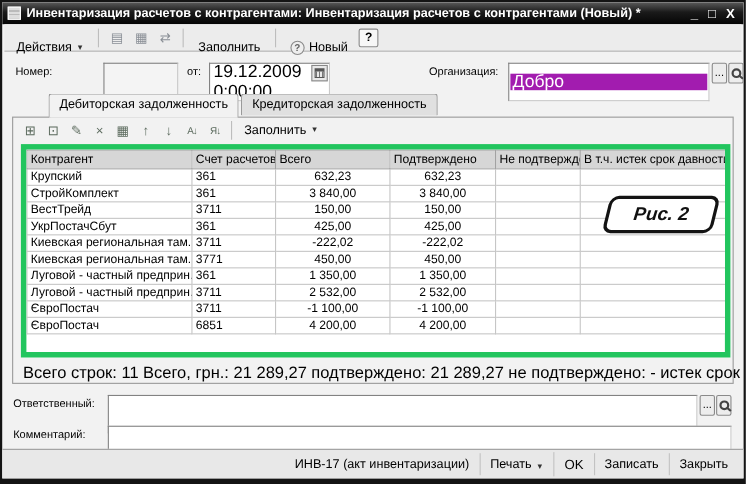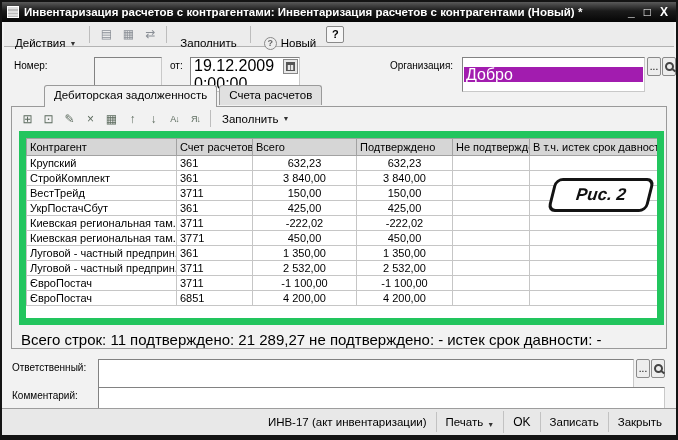--- a/index.html
+++ b/index.html
@@ -57,21 +57,21 @@
   
   .panel { position:absolute; left:9px; right:9px; top:104px; height:243px;
     border:1px solid #9a9a9a; background:#f2f2f2; z-index:2; }
   .tbl-toolbar { position:absolute; left:6px; top:3px; display:flex; align-items:center; gap:2px; font-size:11.5px; }
   .tbl-icon { width:19px; height:17px; display:flex; align-items:center; justify-content:center;
     color:#5c6b5e; font-size:12px; border:1px solid transparent; white-space:nowrap; }
   .tbl-icon.two { font-size:9px; letter-spacing:-1px; }
   .fill-btn { display:flex; align-items:center; gap:4px; padding:1px 6px; }
 
   .tbl-wrap { position:absolute; left:7px; top:24px; width:645px; height:194px;
-    border:7px solid #22c55e; background:#fff; overflow:hidden; }
+    border:5px solid #22c55e; background:#fff; overflow:hidden; }
   table { border-collapse:collapse; table-layout:fixed; width:645px; font-size:11px; }
   th { background:#d6d6d6; border:1px solid #a2a2a2; font-weight:normal; text-align:left;
     height:17px; padding:0 3px; white-space:nowrap; overflow:hidden; }
   td { border:1px solid #c6c6c6; height:15px; padding:0 3px; background:#fff;
     white-space:nowrap; overflow:hidden; }
   td.num { text-align:center; }
   .c0{width:150px}.c1{width:76px}.c2{width:104px}.c3{width:96px}.c4{width:77px}.c5{width:142px}
 
   .summary { position:absolute; left:9px; top:224px; font-size:15px; display:flex; gap:4px; white-space:nowrap; }
 
@@ -138,21 +138,21 @@
   <div class="input" style="left:460px; top:55px; width:183px; padding:0 1px;">
     <span class="sel-fill">Добро</span>
   </div>
   <div class="mini-btn" style="left:645px; top:55px; width:14px;">...</div>
   <div class="mini-btn" style="left:660px; top:55px; width:14px;">
     <span class="lens"></span>
   </div>
 
   <div class="tabs" id="tabs">
       <div class="tab active">Дебиторская задолженность</div>
-      <div class="tab">Счета расчетов</div>
+      <div class="tab">Кредиторская задолженность</div>
     </div>
 
   <div class="panel">
     <div class="tbl-toolbar" id="tbl-toolbar">
         <div class="tbl-icon">⊞</div>
         <div class="tbl-icon">⊡</div>
         <div class="tbl-icon">✎</div>
         <div class="tbl-icon">×</div>
         <div class="tbl-icon">▦</div>
         <div class="tbl-icon">↑</div>
@@ -264,20 +264,21 @@
               <td class="num">4 200,00</td>
               <td class="num">4 200,00</td>
               <td class="num"></td>
               <td class="num"></td>
             </tr>
           </tbody>
       </table>
     </div>
     <div class="summary" id="summary">
         <span>Всего строк: 11</span>
+        <span>Всего, грн.: 21 289,27</span>
         <span>подтверждено: 21 289,27</span>
         <span>не подтверждено: -</span>
         <span>истек срок давности: -</span>
       </div>
   </div>
 
   <div class="label" style="left:10px; top:360px;">Ответственный:</div>
   <div class="input" style="left:96px; top:357px; width:536px;"></div>
   <div class="mini-btn" style="left:634px; top:357px; width:14px;">...</div>
   <div class="mini-btn" style="left:649px; top:357px; width:14px;">

